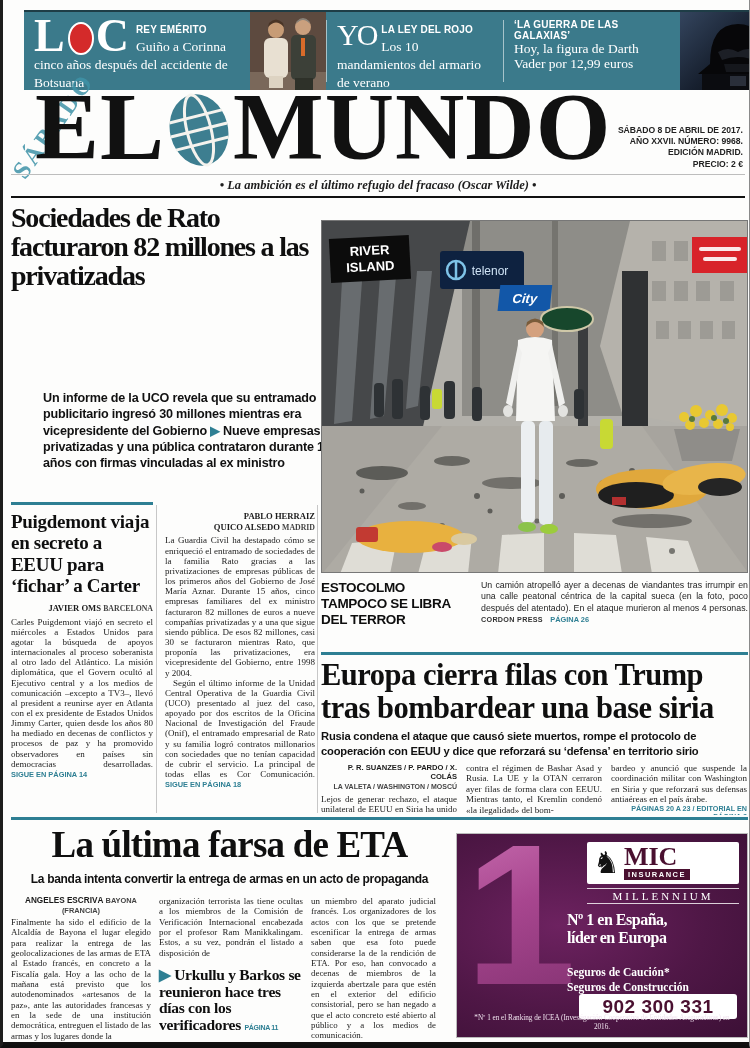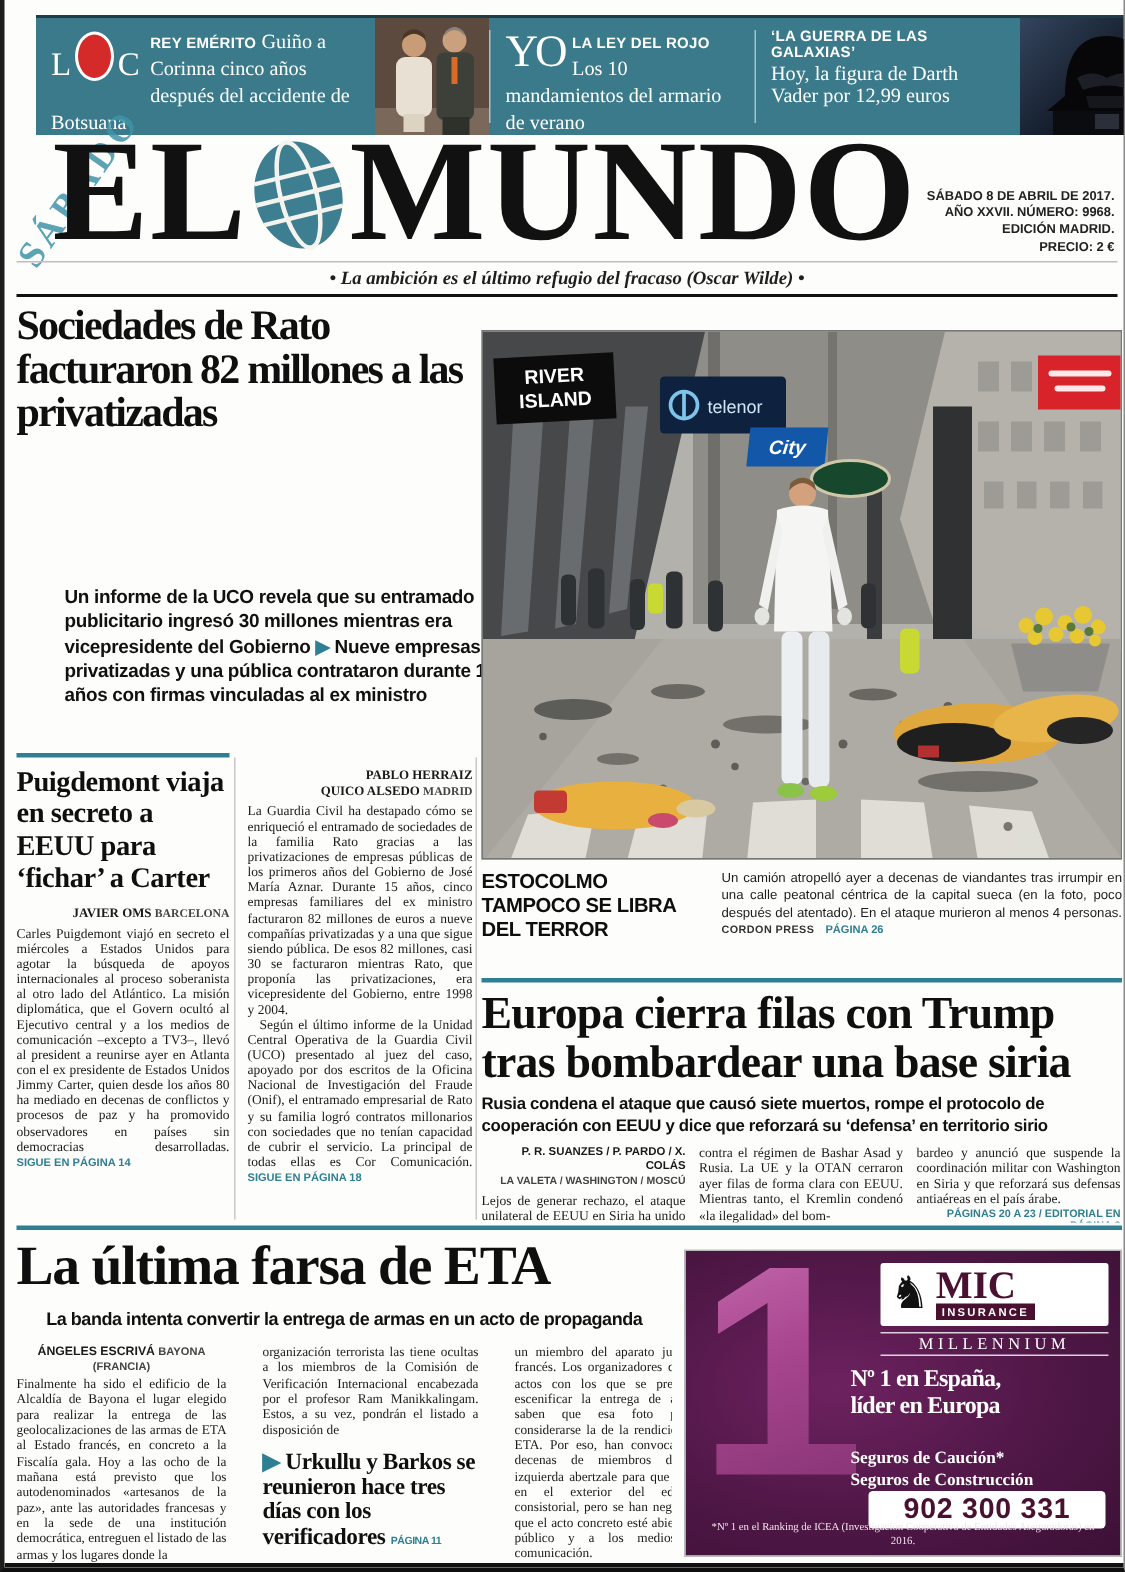--- a/index.html
+++ b/index.html
@@ -5,21 +5,21 @@
   html,body{margin:0;padding:0;background:#e9e9e9;}
   .page{position:relative;width:750px;height:1048px;background:#fdfdfc;margin:0 auto;
         font-family:"Liberation Serif",serif;overflow:hidden;
         border-left:3px solid #1d1d1d;border-bottom:3px solid #0f0f0f;border-right:1px solid #8a8a8a;box-sizing:border-box;}
   .abs{position:absolute;}
 
   
   .topbar{left:21px;top:10px;width:726px;height:78px;background:#3b7a8b;display:flex;align-items:stretch;color:#fff;border-top:2px solid #1e3d46;}
   .promo{padding:7px 8px 4px 10px;position:relative;}
   .promo-loc{width:208px;}
-  .loc-logo{float:left;font-size:22px;font-weight:400;line-height:30px;letter-spacing:1px;margin:2px 6px 0 0;font-family:"Liberation Serif",serif;}
+  .loc-logo{float:left;font-size:46px;font-weight:700;line-height:30px;letter-spacing:1px;margin:2px 6px 0 0;font-family:"Liberation Serif",serif;}
   .loc-o{display:inline-block;width:22px;height:29px;background:#d42a2a;border:2px solid #fff;border-radius:50%;vertical-align:-4px;margin:0 2px;}
   .pk{font-family:"Liberation Sans",sans-serif;font-weight:700;font-size:10px;letter-spacing:.2px;}
   .ptx{font-size:13.5px;line-height:1.12;}
   .promo-photo{width:76px;flex:none;position:relative;overflow:hidden;}
   .promo-yo{width:158px;}
   .yo-logo{float:left;font-size:30px;font-weight:400;line-height:28px;margin:2px 5px 0 0;letter-spacing:-2px;}
   .promo-sw{width:158px;}
   .vdiv{width:1px;background:rgba(255,255,255,.55);margin:8px 0;flex:none;}
   .vader{flex:1;position:relative;background:linear-gradient(135deg,#34455e 0%,#17202f 60%,#0a0e16 100%);overflow:hidden;}
 
@@ -61,23 +61,23 @@
   
   .eu-headline{left:318px;top:659px;width:427px;font-size:30.5px;line-height:1.08;font-weight:700;color:#0f0f0f;letter-spacing:-.5px;}
   .eu-deck{left:318px;top:729px;width:427px;font-family:"Liberation Sans",sans-serif;font-weight:700;font-size:11.2px;line-height:1.35;letter-spacing:-.2px;color:#111;}
   .eu-body{left:318px;top:763px;width:427px;height:52px;display:flex;gap:9px;overflow:hidden;}
   .eu-col{width:136px;flex:none;font-size:9px;line-height:1.16;text-align:justify;color:#1b1b1b;}
   .eu-byline{font-family:"Liberation Sans",sans-serif;font-weight:700;font-size:7.6px;text-align:right;line-height:1.25;margin-bottom:2px;color:#1a1a1a;}
   .eu-pages{font-family:"Liberation Sans",sans-serif;font-weight:700;font-size:7.2px;color:#2e7f93;text-align:right;}
 
   
   .teal-bottom{left:8px;top:817px;width:737px;height:3px;background:#2e7f93;}
-  .eta-headline{left:8px;top:823px;width:437px;text-align:left;font-size:37px;font-weight:700;letter-spacing:-.8px;color:#0f0f0f;}
+  .eta-headline{left:8px;top:823px;width:437px;text-align:center;font-size:37px;font-weight:700;letter-spacing:-.8px;color:#0f0f0f;}
   .eta-deck{left:8px;top:872px;width:437px;text-align:center;font-family:"Liberation Sans",sans-serif;font-weight:700;font-size:12px;letter-spacing:-.3px;color:#111;}
-  .eta-cols{left:8px;top:896px;width:437px;height:146px;overflow:hidden;display:flex;gap:24px;}
+  .eta-cols{left:8px;top:896px;width:437px;height:146px;overflow:hidden;display:flex;gap:8px;}
   .eta-col{flex:none;font-size:8.9px;line-height:1.16;text-align:justify;color:#1b1b1b;}
   .eta-c1{width:140px;}
   .eta-c2{width:144px;}
   .eta-c3{width:125px;}
   .eta-byline{font-family:"Liberation Sans",sans-serif;font-weight:700;font-size:8.2px;text-align:center;margin-bottom:2px;color:#1a1a1a;}
   .inset{margin-top:9px;font-size:15.5px;line-height:1.07;font-weight:700;color:#0f0f0f;letter-spacing:-.3px;text-align:left;}
   .inset-page{font-family:"Liberation Sans",sans-serif;font-weight:700;font-size:7px;color:#2e7f93;}
 
   
   .ad{left:453px;top:833px;width:292px;height:205px;background:radial-gradient(ellipse at 35% 45%, #6d2260 0%, #4f1746 55%, #3c1036 100%);

